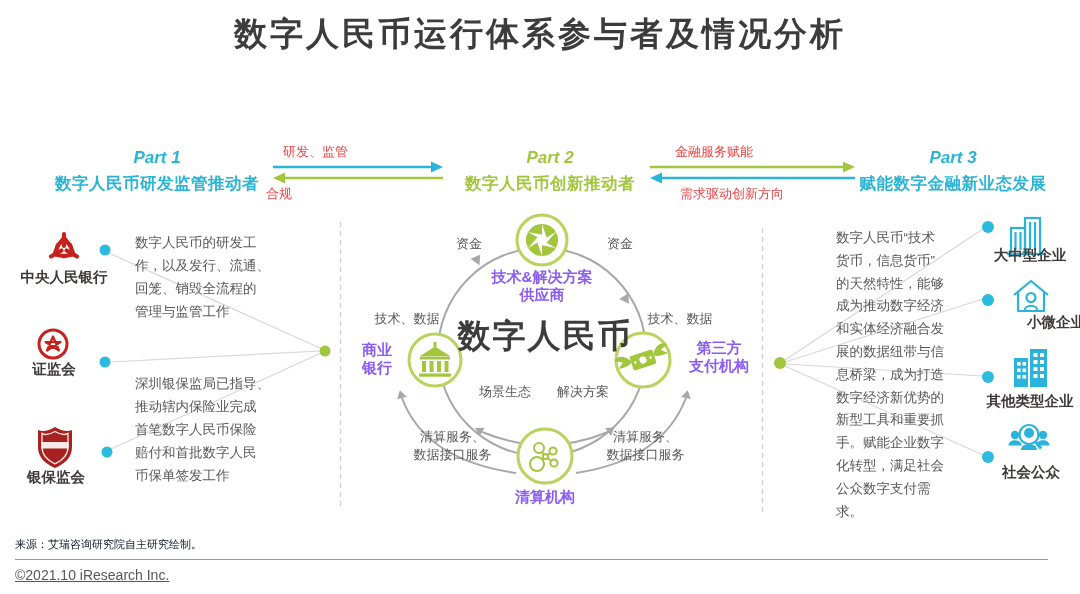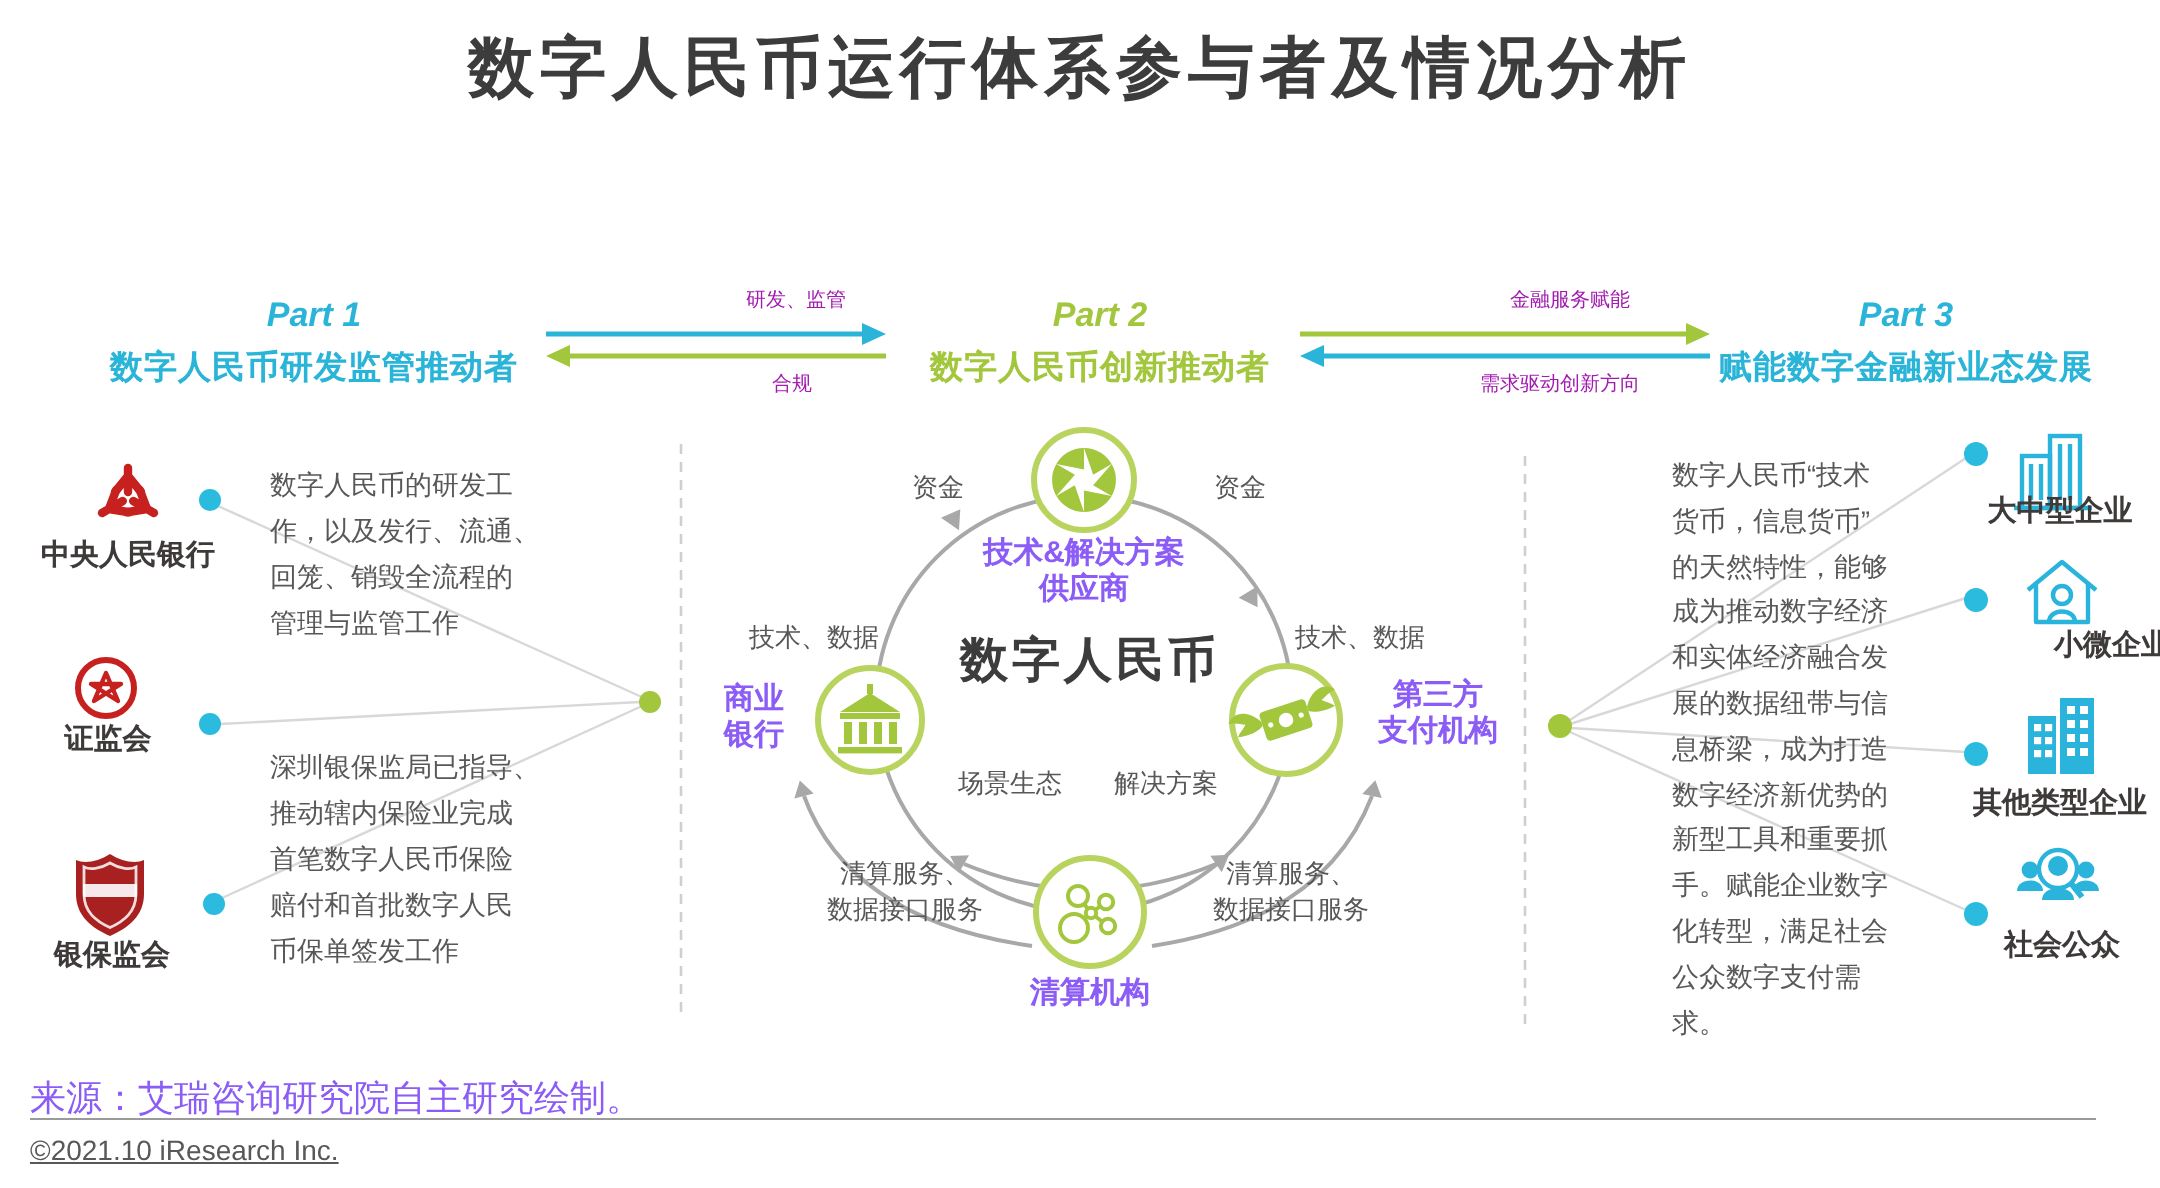--- a/index.html
+++ b/index.html
@@ -5,27 +5,27 @@
   html,body{margin:0;padding:0;background:#fff;}
   .page{position:relative;width:1080px;height:594px;background:#ffffff;overflow:hidden;
         font-family:"Liberation Sans","DejaVu Sans",sans-serif;}
   .abs{position:absolute;}
   .title{left:0;top:12px;width:1080px;text-align:center;font-size:33px;font-weight:bold;
          color:#3c3c3c;letter-spacing:3px;}
   .part-label{font-size:17px;font-weight:bold;font-style:italic;text-align:center;}
   .part-title{font-size:16.5px;font-weight:bold;text-align:center;letter-spacing:0.5px;margin-top:5px;}
   .cyan{color:#29b4d8;}
   .green{color:#a2c63c;}
-  .flowlab{font-size:10px;color:#a21caf;text-align:right;}
+  .flowlab{font-size:13px;color:#ef4444;text-align:left;}
   .orglab{font-size:14.5px;font-weight:bold;color:#3e3a39;text-align:center;}
   .note{font-size:13.5px;color:#595757;line-height:23px;white-space:pre-line;}
   .nodelab{font-size:15px;font-weight:bold;color:#8b5cf6;text-align:center;line-height:18px;white-space:pre-line;}
-  .core{font-size:24px;font-weight:bold;color:#3c3c3c;letter-spacing:2px;text-align:center;}
+  .core{font-size:33px;font-weight:bold;color:#3c3c3c;letter-spacing:2px;text-align:center;}
   .small-flow{font-size:13px;color:#595757;text-align:center;line-height:18px;white-space:pre-line;}
-  .src{font-size:18px;color:#8b5cf6;}
+  .src{font-size:11px;color:#0f172a;}
   .copy{font-size:14px;color:#595757;}
   .site{font-size:14.5px;color:#8c8c8c;}
   .hr{height:0;border-top:1.5px solid #9a9a9a;}
   svg{display:block;}
 </style>
 </head>
 <body>
 
 <div class="page">
 

